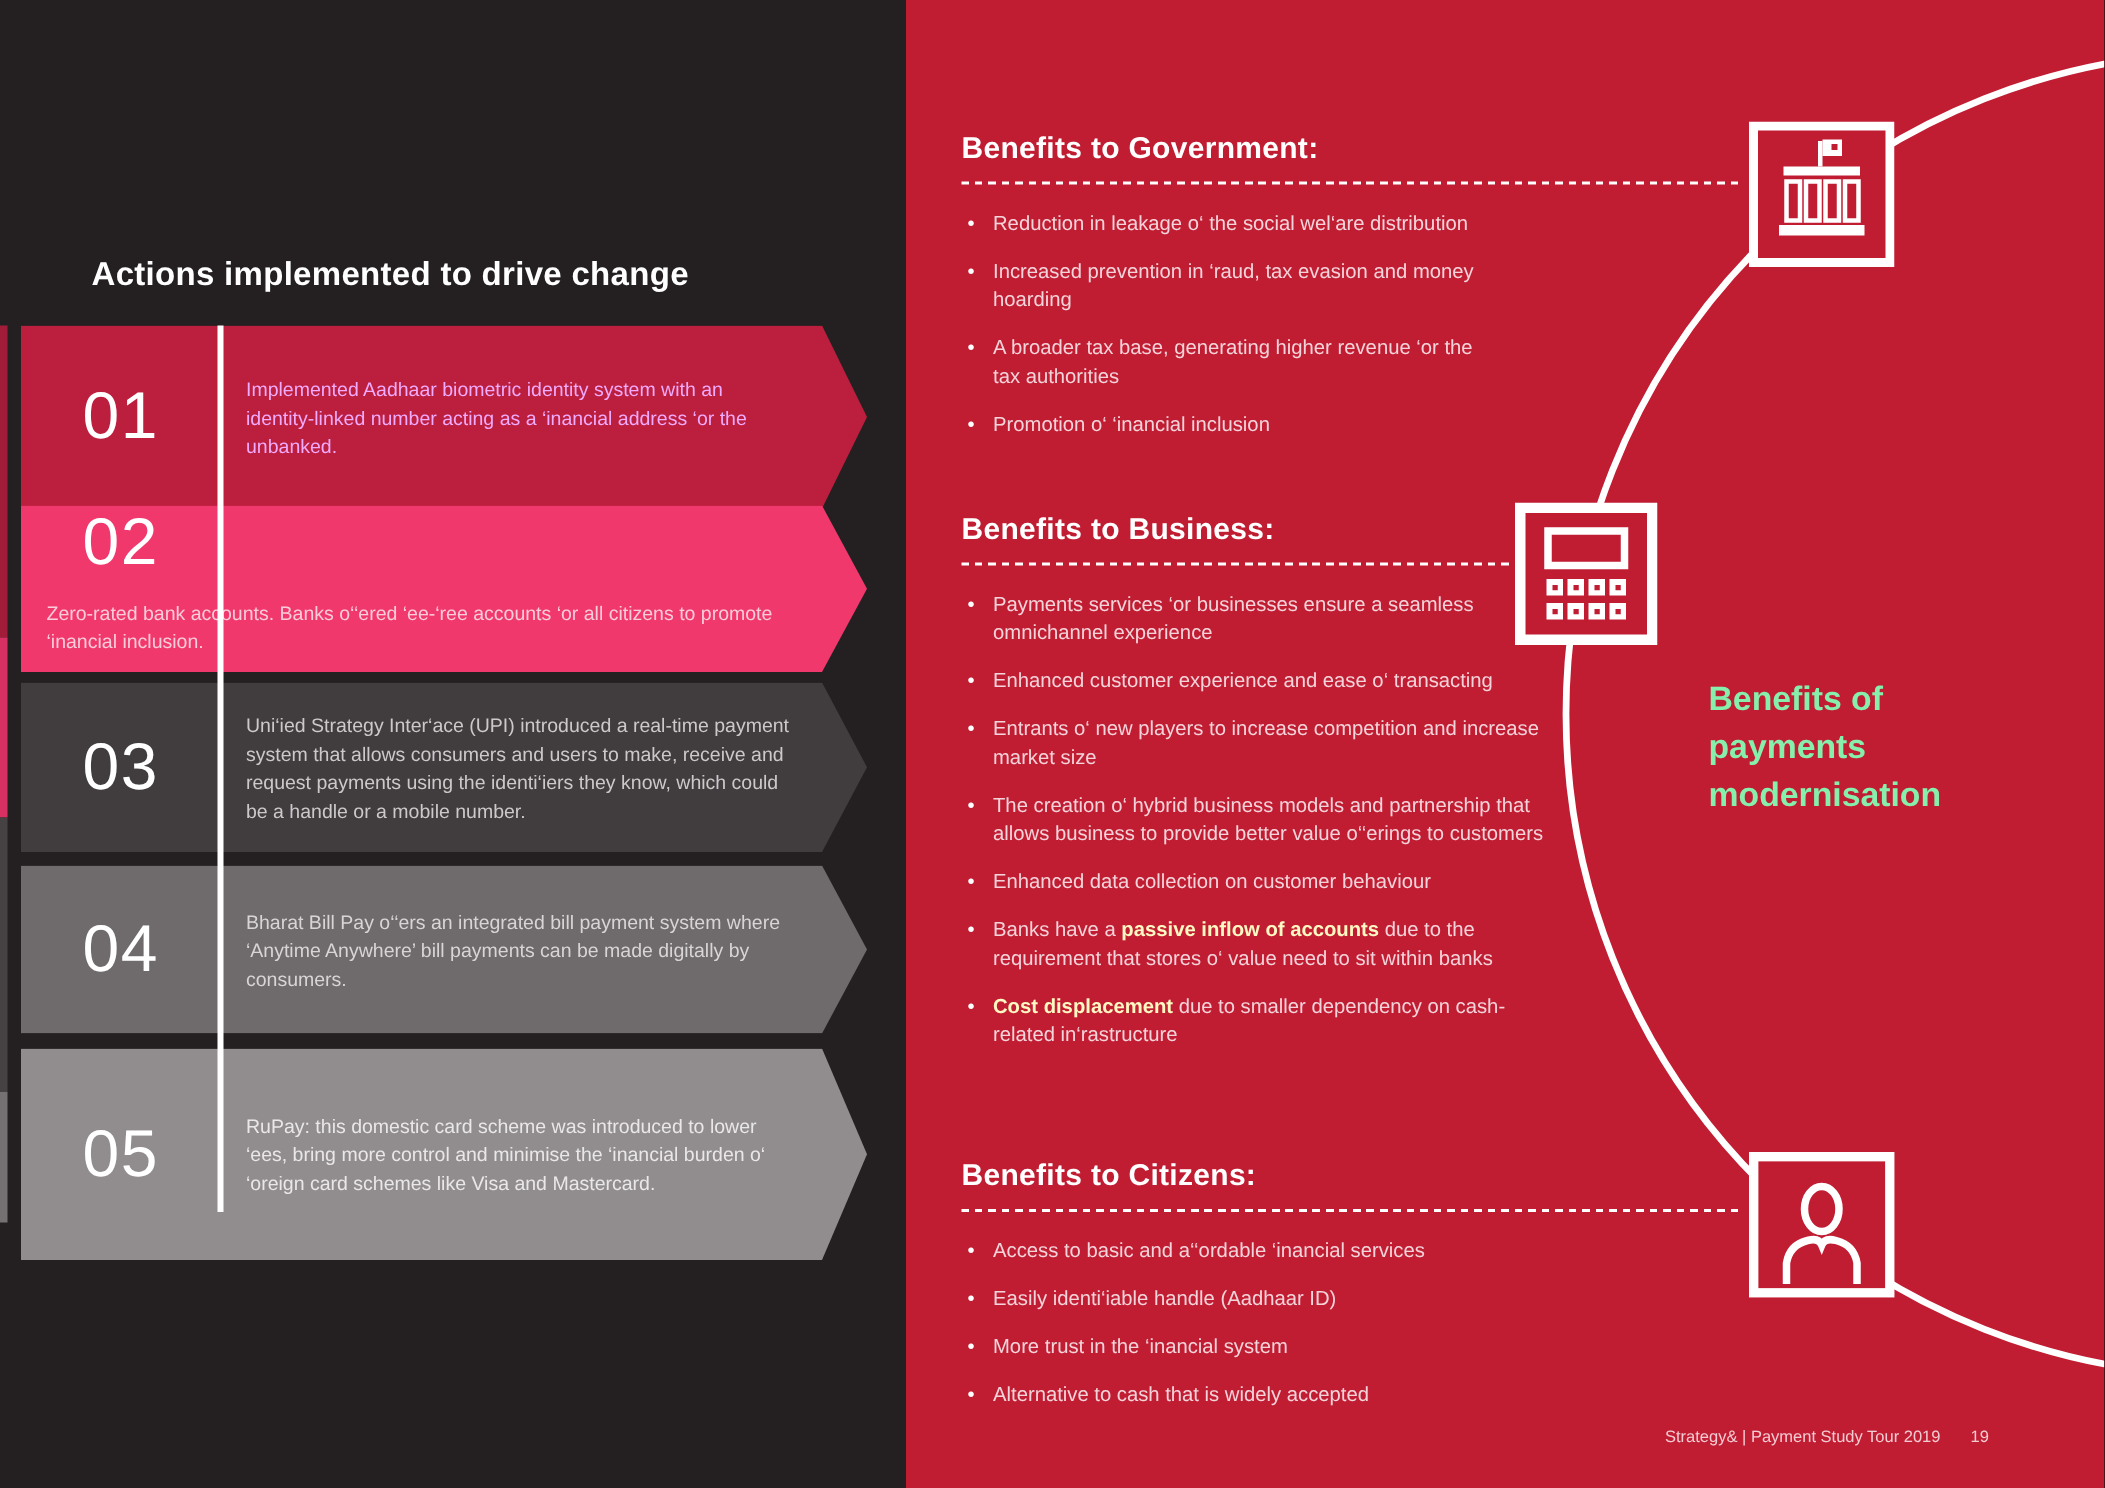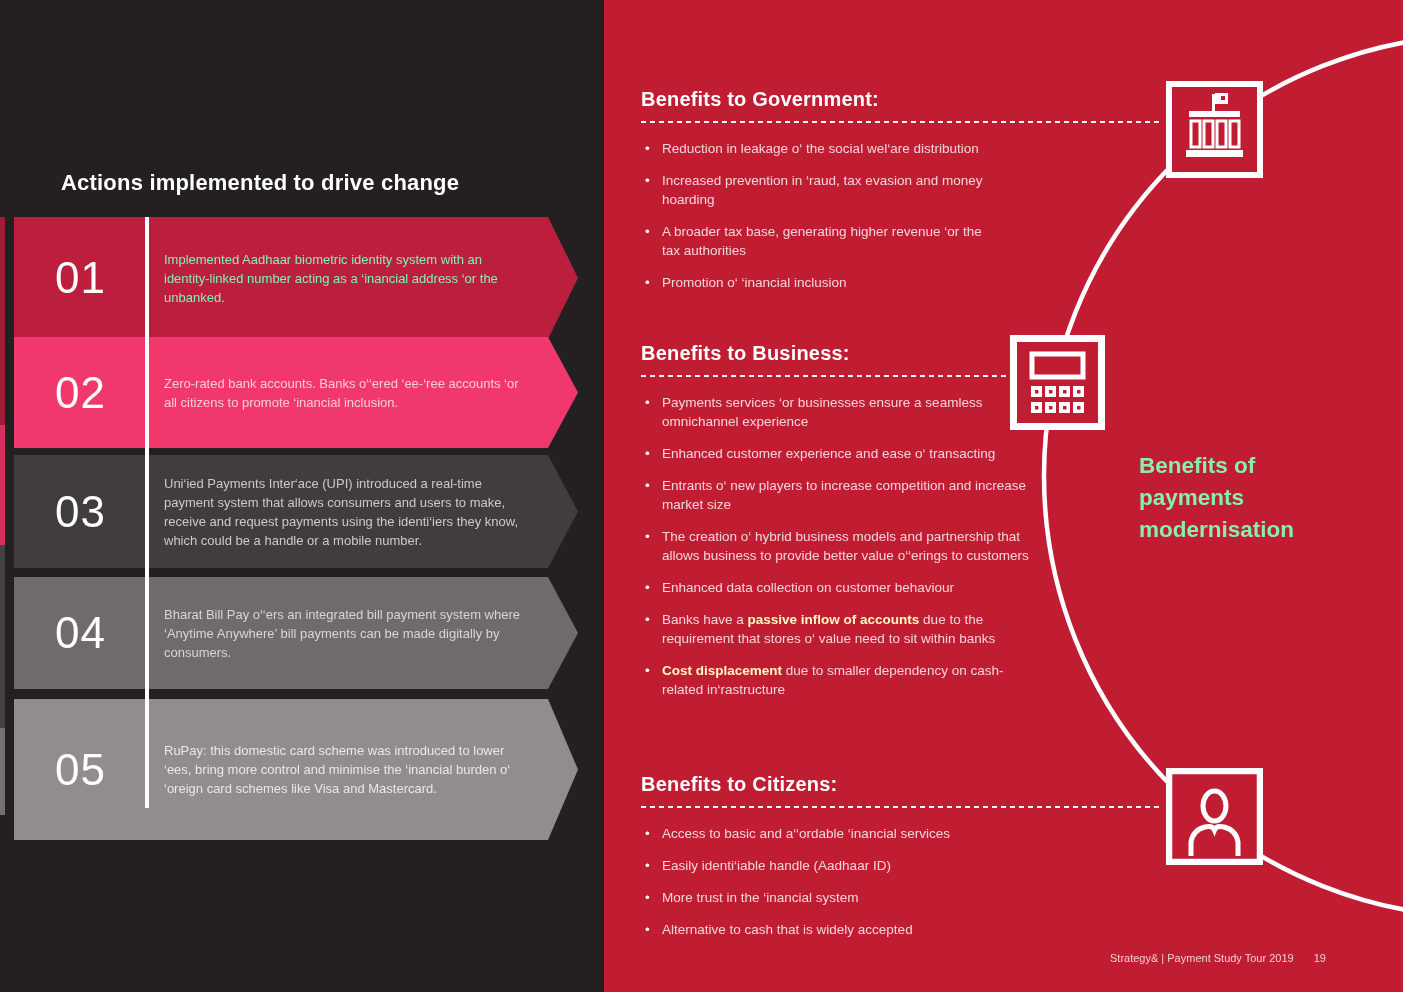--- a/index.html
+++ b/index.html
@@ -74,29 +74,29 @@
     <div class="edge-sliver sliver-1"></div>
     <div class="edge-sliver sliver-2"></div>
     <div class="edge-sliver sliver-3"></div>
     <div class="edge-sliver sliver-4"></div>
 
     <div class="page-title">Actions implemented to drive change</div>
 
     <div class="steps">
         <div class="step" style="background: rgb(188, 30, 62);">
           <div class="num">01</div>
-          <div class="stext" style="color: #86efac;">Implemented Aadhaar biometric identity system with an identity-linked number acting as a ‘inancial address ‘or the unbanked.</div>
-        </div>
-        <div class="step" style="background: rgb(241, 56, 108);">
+          <div class="stext" style="color: #f0abfc;">Implemented Aadhaar biometric identity system with an identity-linked number acting as a ‘inancial address ‘or the unbanked.</div>
+        </div>
+        <div class="step" style="background: rgb(241, 56, 108); flex-direction: column;">
           <div class="num">02</div>
           <div class="stext" style="color: rgb(249, 204, 217);">Zero-rated bank accounts. Banks o‘‘ered ‘ee-‘ree accounts ‘or all citizens to promote ‘inancial inclusion.</div>
         </div>
         <div class="step" style="background: rgb(65, 60, 62);">
           <div class="num">03</div>
-          <div class="stext" style="color: rgb(205, 201, 203);">Uni‘ied Payments Inter‘ace (UPI) introduced a real-time payment system that allows consumers and users to make, receive and request payments using the identi‘iers they know, which could be a handle or a mobile number.</div>
+          <div class="stext" style="color: rgb(205, 201, 203);">Uni‘ied Strategy Inter‘ace (UPI) introduced a real-time payment system that allows consumers and users to make, receive and request payments using the identi‘iers they know, which could be a handle or a mobile number.</div>
         </div>
         <div class="step" style="background: rgb(111, 106, 108);">
           <div class="num">04</div>
           <div class="stext" style="color: rgb(216, 213, 214);">Bharat Bill Pay o‘‘ers an integrated bill payment system where ‘Anytime Anywhere’ bill payments can be made digitally by consumers.</div>
         </div>
         <div class="step" style="background: rgb(145, 141, 143);">
           <div class="num">05</div>
           <div class="stext" style="color: rgb(233, 231, 232);">RuPay: this domestic card scheme was introduced to lower ‘ees, bring more control and minimise the ‘inancial burden o‘ ‘oreign card schemes like Visa and Mastercard.</div>
         </div>
       </div>

